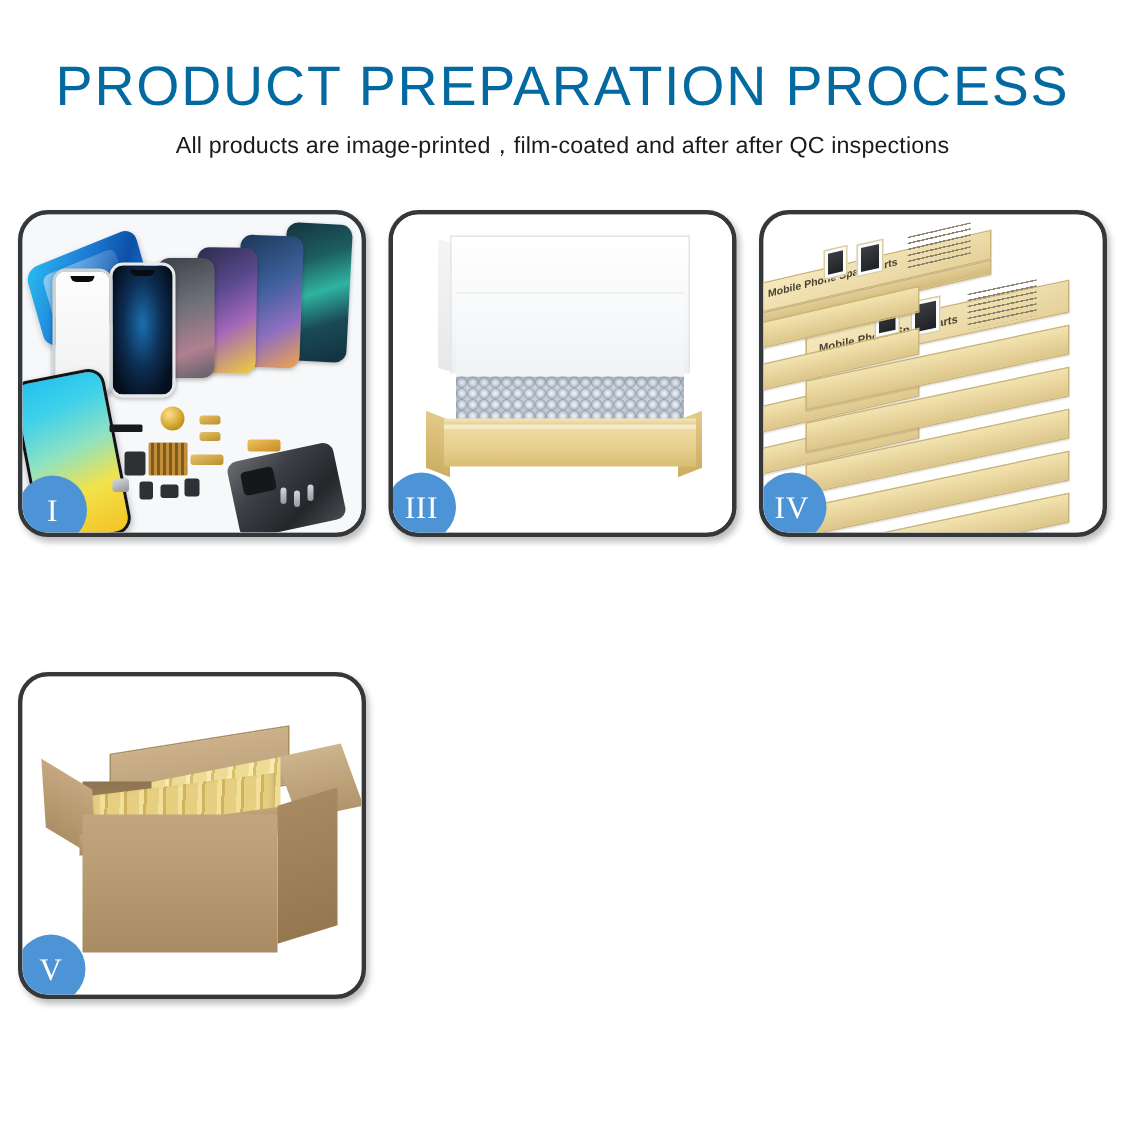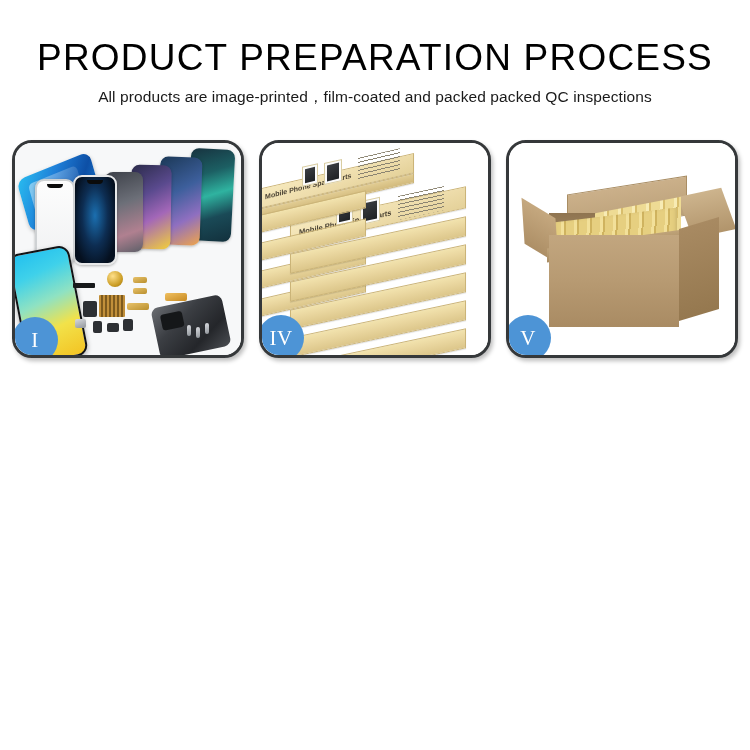--- a/index.html
+++ b/index.html
@@ -25,21 +25,21 @@
     position: absolute;
     top: 36px;
     left: 0;
     width: 750px;
     text-align: center;
   }
   .title {
     font-size: 37px;
     font-weight: 400;
     letter-spacing: 1.2px;
-    color: #000000;
+    color: #0369a1;
     line-height: 44px;
     white-space: nowrap;
   }
   .subtitle {
     margin-top: 7px;
     font-size: 15.5px;
     font-weight: 400;
     color: #1a1a1a;
     letter-spacing: 0.1px;
     white-space: nowrap;
@@ -419,21 +419,21 @@
     transform: rotate(-12deg);
   }
 </style>
 </head>
 <body>
 
 <div id="page">
 
   <div class="header">
     <div class="title">PRODUCT PREPARATION PROCESS</div>
-    <div class="subtitle">All products are image-printed，film-coated and packed packed QC inspections</div>
+    <div class="subtitle">All products are image-printed，film-coated and after after QC inspections</div>
   </div>
 
   <div class="grid">
 
     <div class="panel">
       <div class="scene p1">
         <div class="ph-blue"></div>
 
         <div class="phone ph-a"></div>
         <div class="phone ph-b"></div>
@@ -463,20 +463,34 @@
         <span class="part silver" style="left:24px; top:178px; width:8px; height:12px;"></span>
         <span class="part silver" style="left:172px; top:182px; width:4px; height:11px;"></span>
         <span class="part silver" style="left:181px; top:184px; width:4px; height:11px;"></span>
         <span class="part silver" style="left:190px; top:180px; width:4px; height:11px;"></span>
         <span class="part copper" style="left:150px; top:150px; width:22px; height:8px;"></span>
       </div>
       <div class="badge b1">I</div>
     </div>
 
 
+    <div class="panel">
+      <div class="scene p3">
+        <div class="box3-lid-left"></div>
+        <div class="box3-lid-right"></div>
+        <div class="box3-lid"></div>
+        <div class="box3-foam"></div>
+        <div class="box3-bubble"></div>
+        <div class="box3-flapL"></div>
+        <div class="box3-flapR"></div>
+        <div class="box3-rim"></div>
+        <div class="box3-front"></div>
+      </div>
+      <div class="badge">III</div>
+    </div>
 
     <div class="panel">
       <div class="scene p4">
         <div class="stack">
 
           <div class="sbox" style="left:-4px; top:28px; width:156px; height:20px; transform:skewY(-13deg);">
             <div class="sbox-top">
               <div class="sbox-label" style="left:6px; top:4px; font-size:7px; transform:rotate(-1deg);">Mobile Phone Spare Parts</div>
             </div>
           </div>

